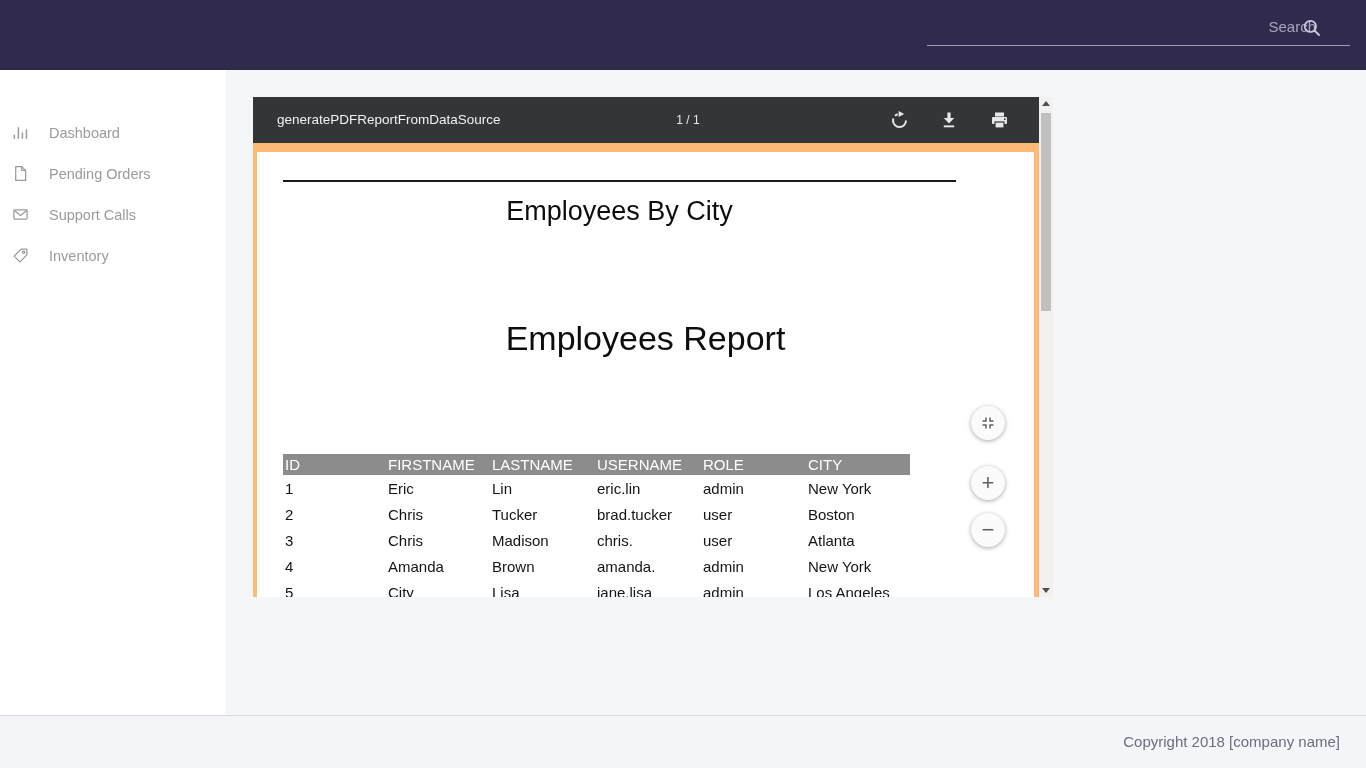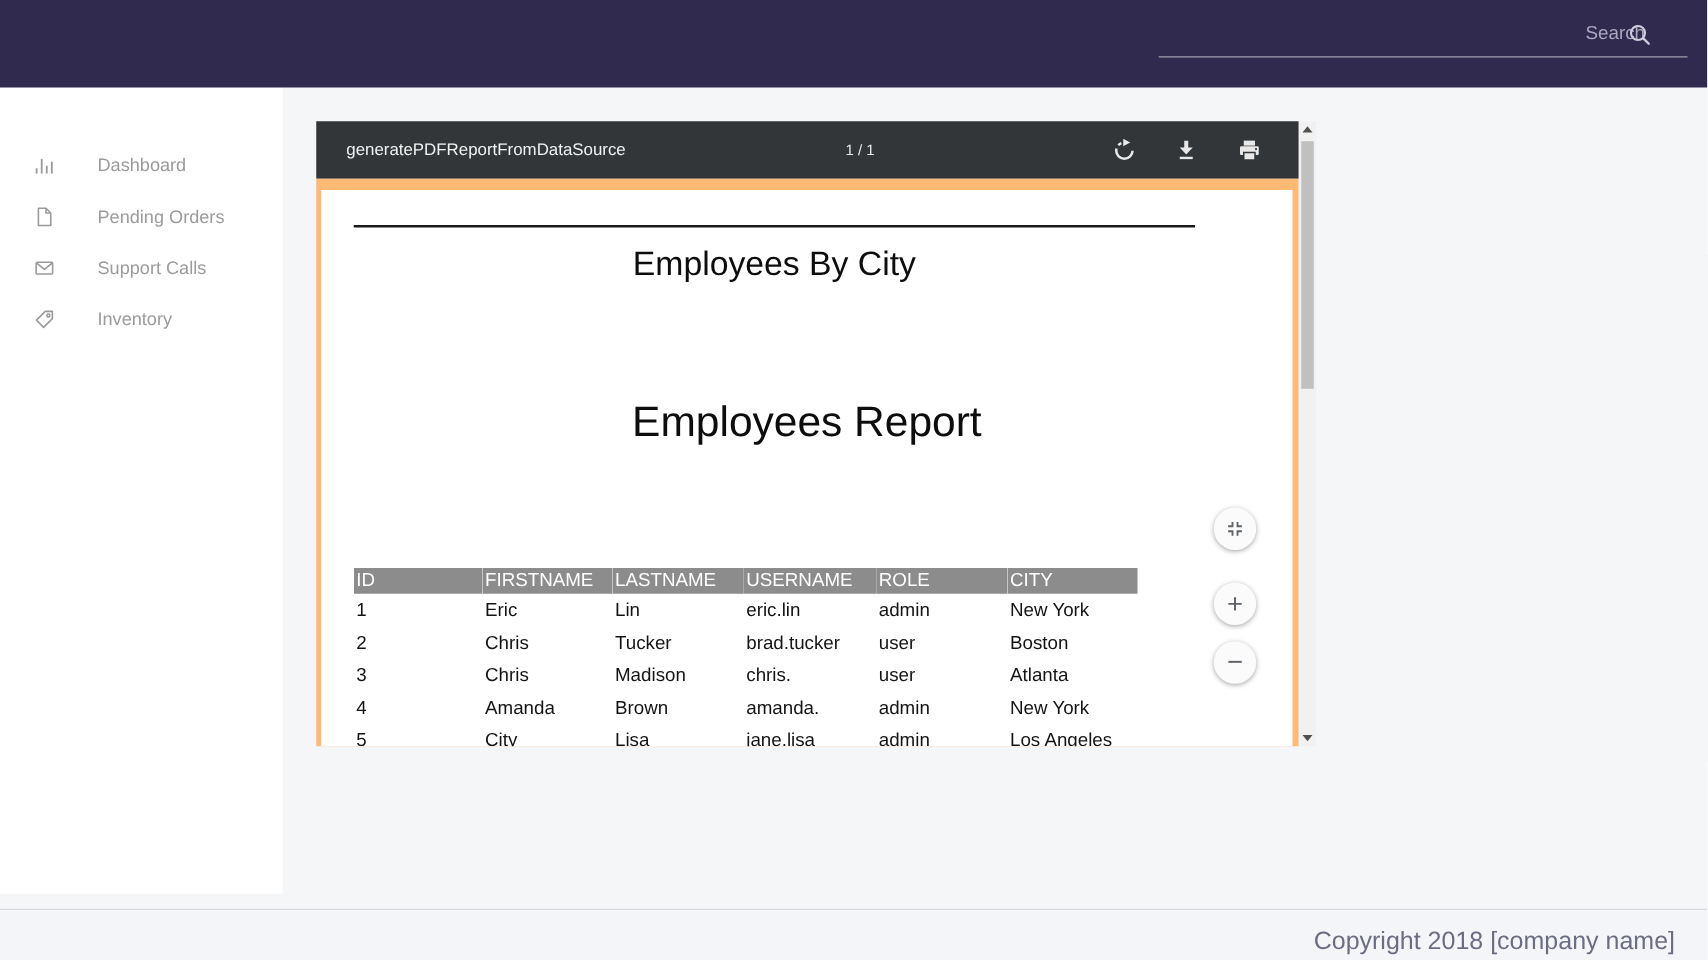--- a/index.html
+++ b/index.html
@@ -14,28 +14,28 @@
   .brand-name { position:absolute; left:44px; top:34px; font-size:23px; color:#4a7fd8; letter-spacing:0.5px; }
   .search-box { position:absolute; right:16px; top:14px; width:423px; height:36px; }
   .search-input { width:100%; height:32px; background:transparent; border:none; outline:none;
     border-bottom:1px solid rgba(255,255,255,0.55); color:#e9e7f4; font-size:15px;
     font-family:"Liberation Sans", sans-serif; padding:0 34px 6px 2px;text-align:right; }
   .search-input::placeholder { color:#aaa7bf; }
   .search-icon { position:absolute; right:28px; top:4px; cursor:pointer; }
 
   
   .sidebar { position:absolute; left:0; top:70px; width:226px; height:645px; background:#ffffff; padding-top:42px; }
-  .side-item { display:flex; align-items:center; height:41px; padding-left:27px; gap:34px;
+  .side-item { display:flex; align-items:center; height:41px; padding-left:12px; gap:20px;
     color:#9b9b9b; font-size:14.5px; cursor:pointer; }
   .side-item svg { flex:0 0 auto; }
 
   
-  .app-footer { position:absolute; left:0; bottom:0; width:1366px; height:41px; background:#f4f5f8;
+  .app-footer { position:absolute; left:0; bottom:0; width:1366px; height:53px; background:#f4f5f8;
     border-top:1px solid #d9dade; line-height:51px; text-align:right; padding-right:26px;
-    color:#6c6c82; font-size:20px; }
+    color:#6c6c82; font-size:15px; }
 
   
   .pdf-viewer { position:absolute; left:253px; top:97px; width:800px; height:500px; }
   .pdf-toolbar { position:absolute; left:0; top:0; width:786px; height:46px; background:#323639; }
   .pdf-title { position:absolute; left:24px; top:0; line-height:46px; color:#f1f1f1; font-size:13.5px; }
   .pdf-pageind { position:absolute; left:0; top:0; width:870px; text-align:center; line-height:46px;
     color:#e8e8e8; font-size:12px; }
   .pdf-tools { position:absolute; right:30px; top:0; height:46px; display:flex; align-items:center; gap:30px; }
   .tool-btn { width:20px; height:20px; display:flex; align-items:center; justify-content:center; cursor:pointer; }
 

